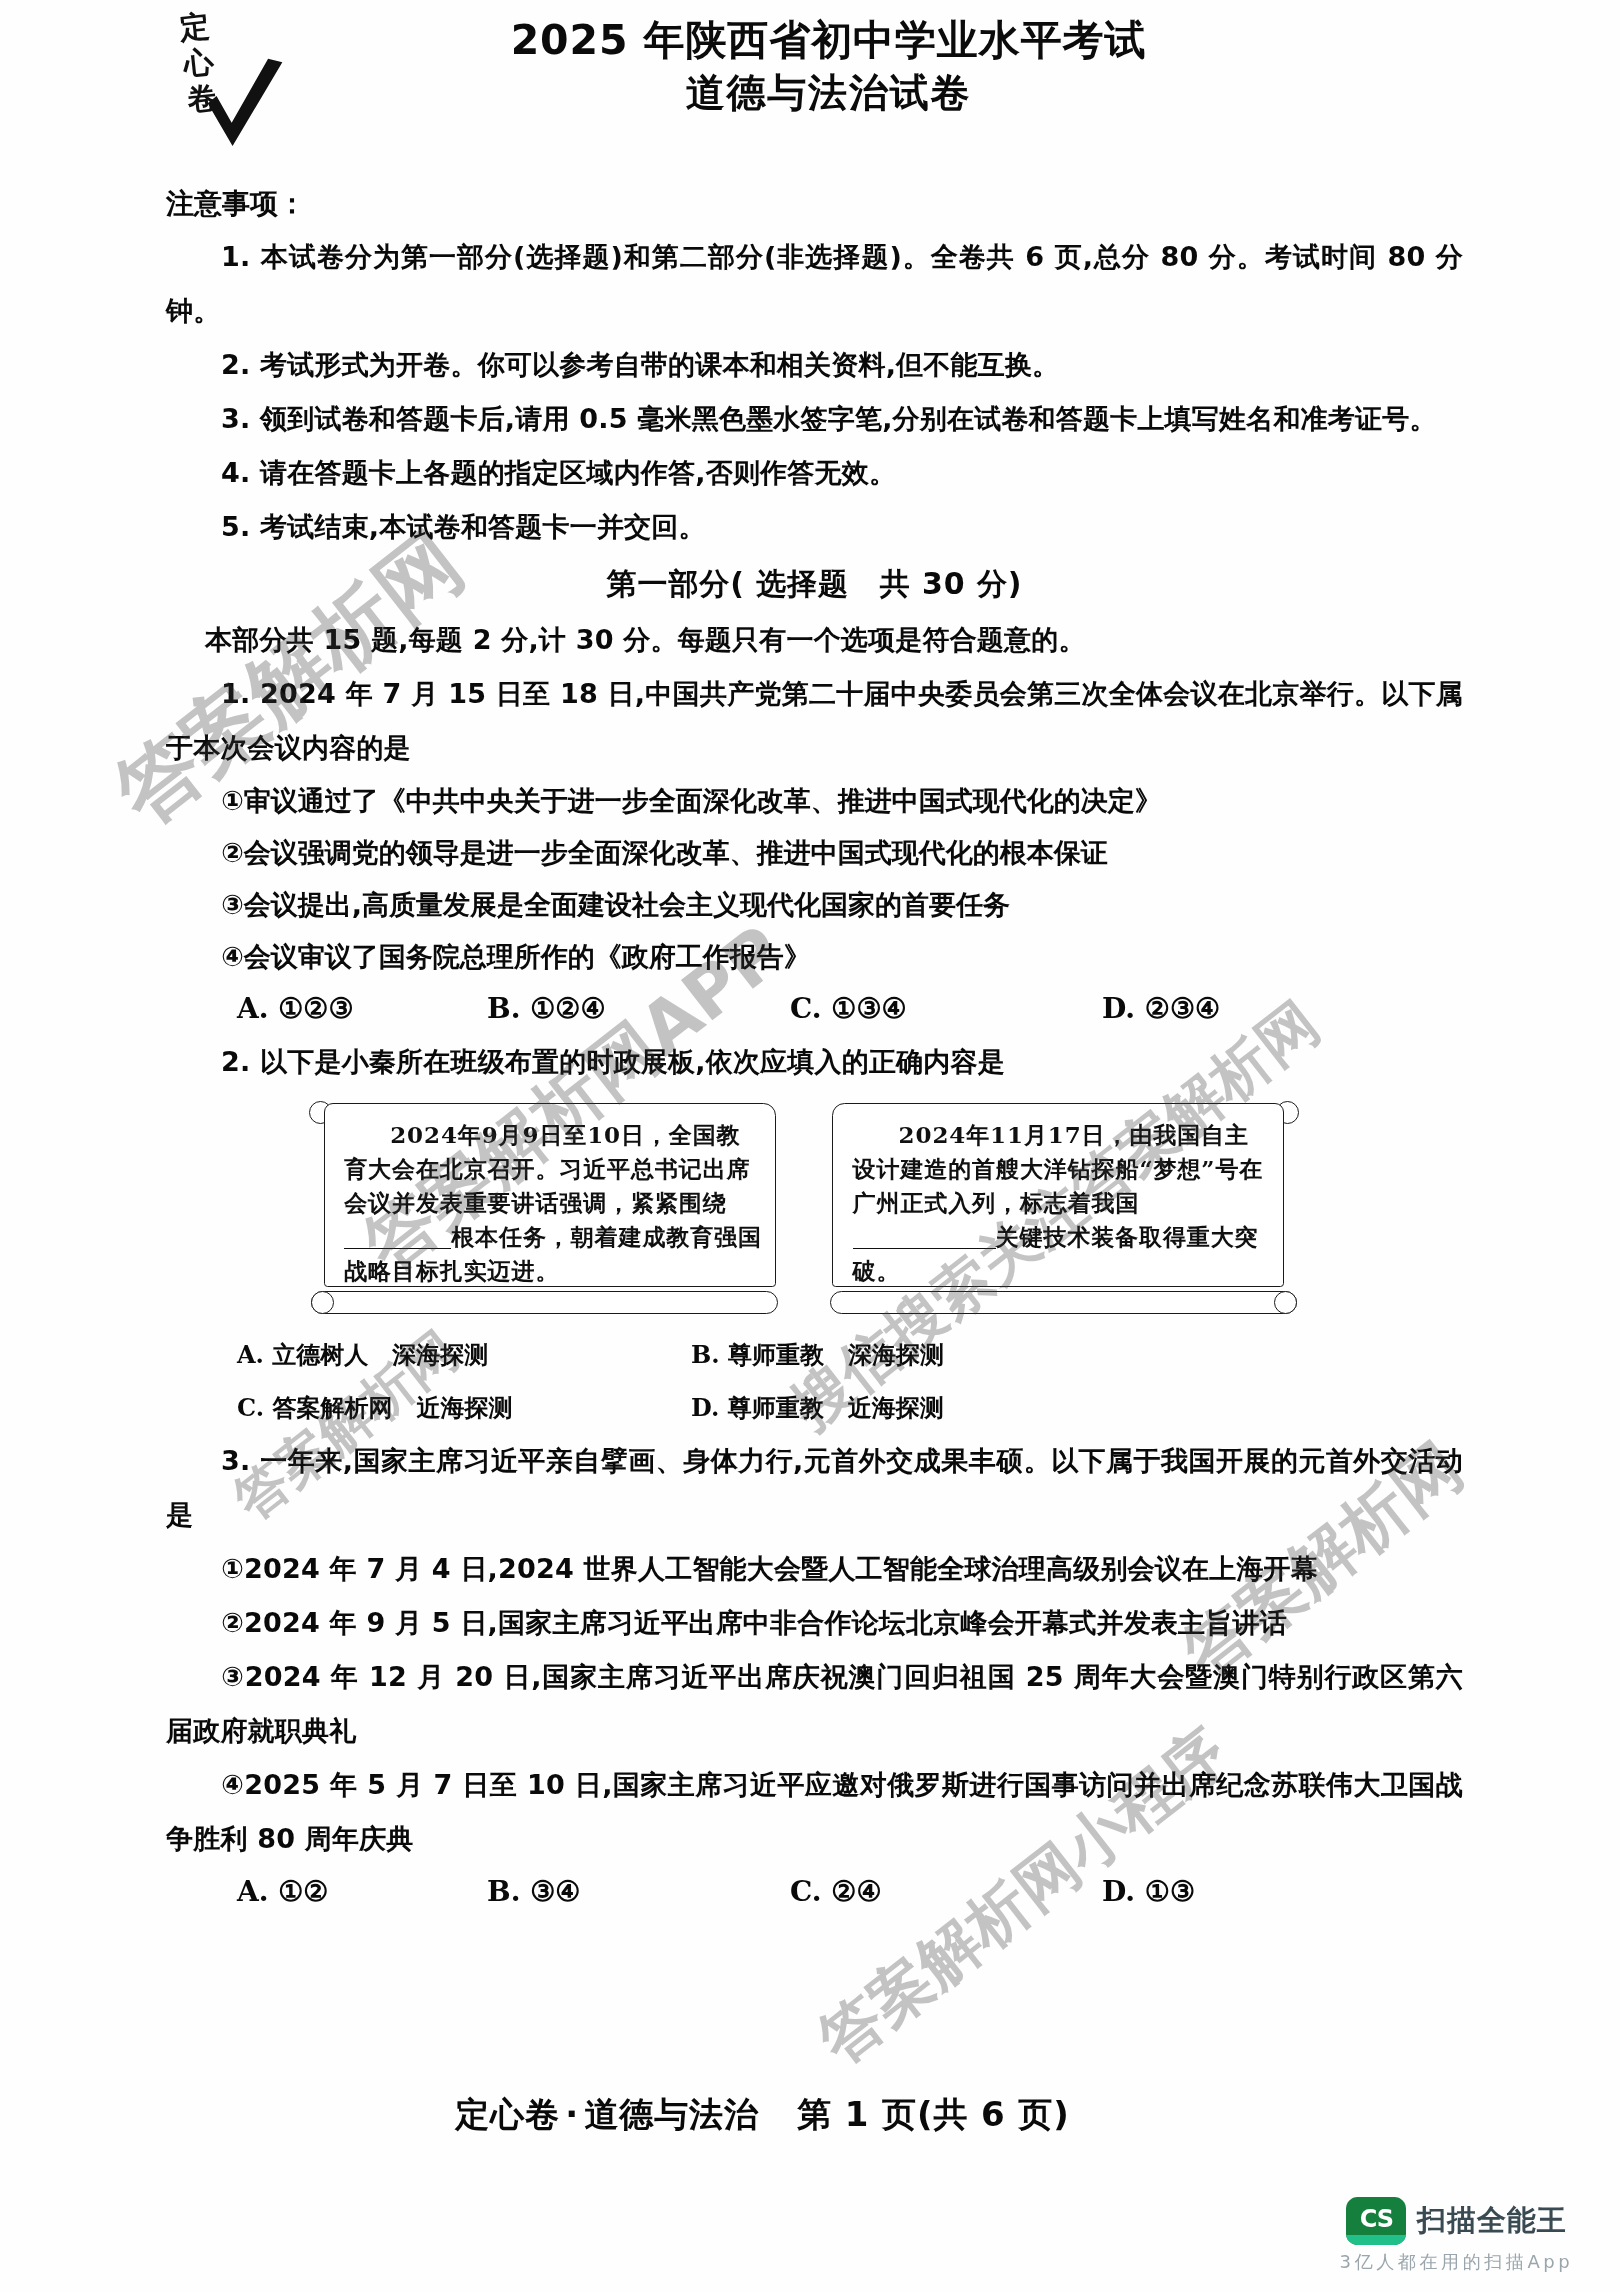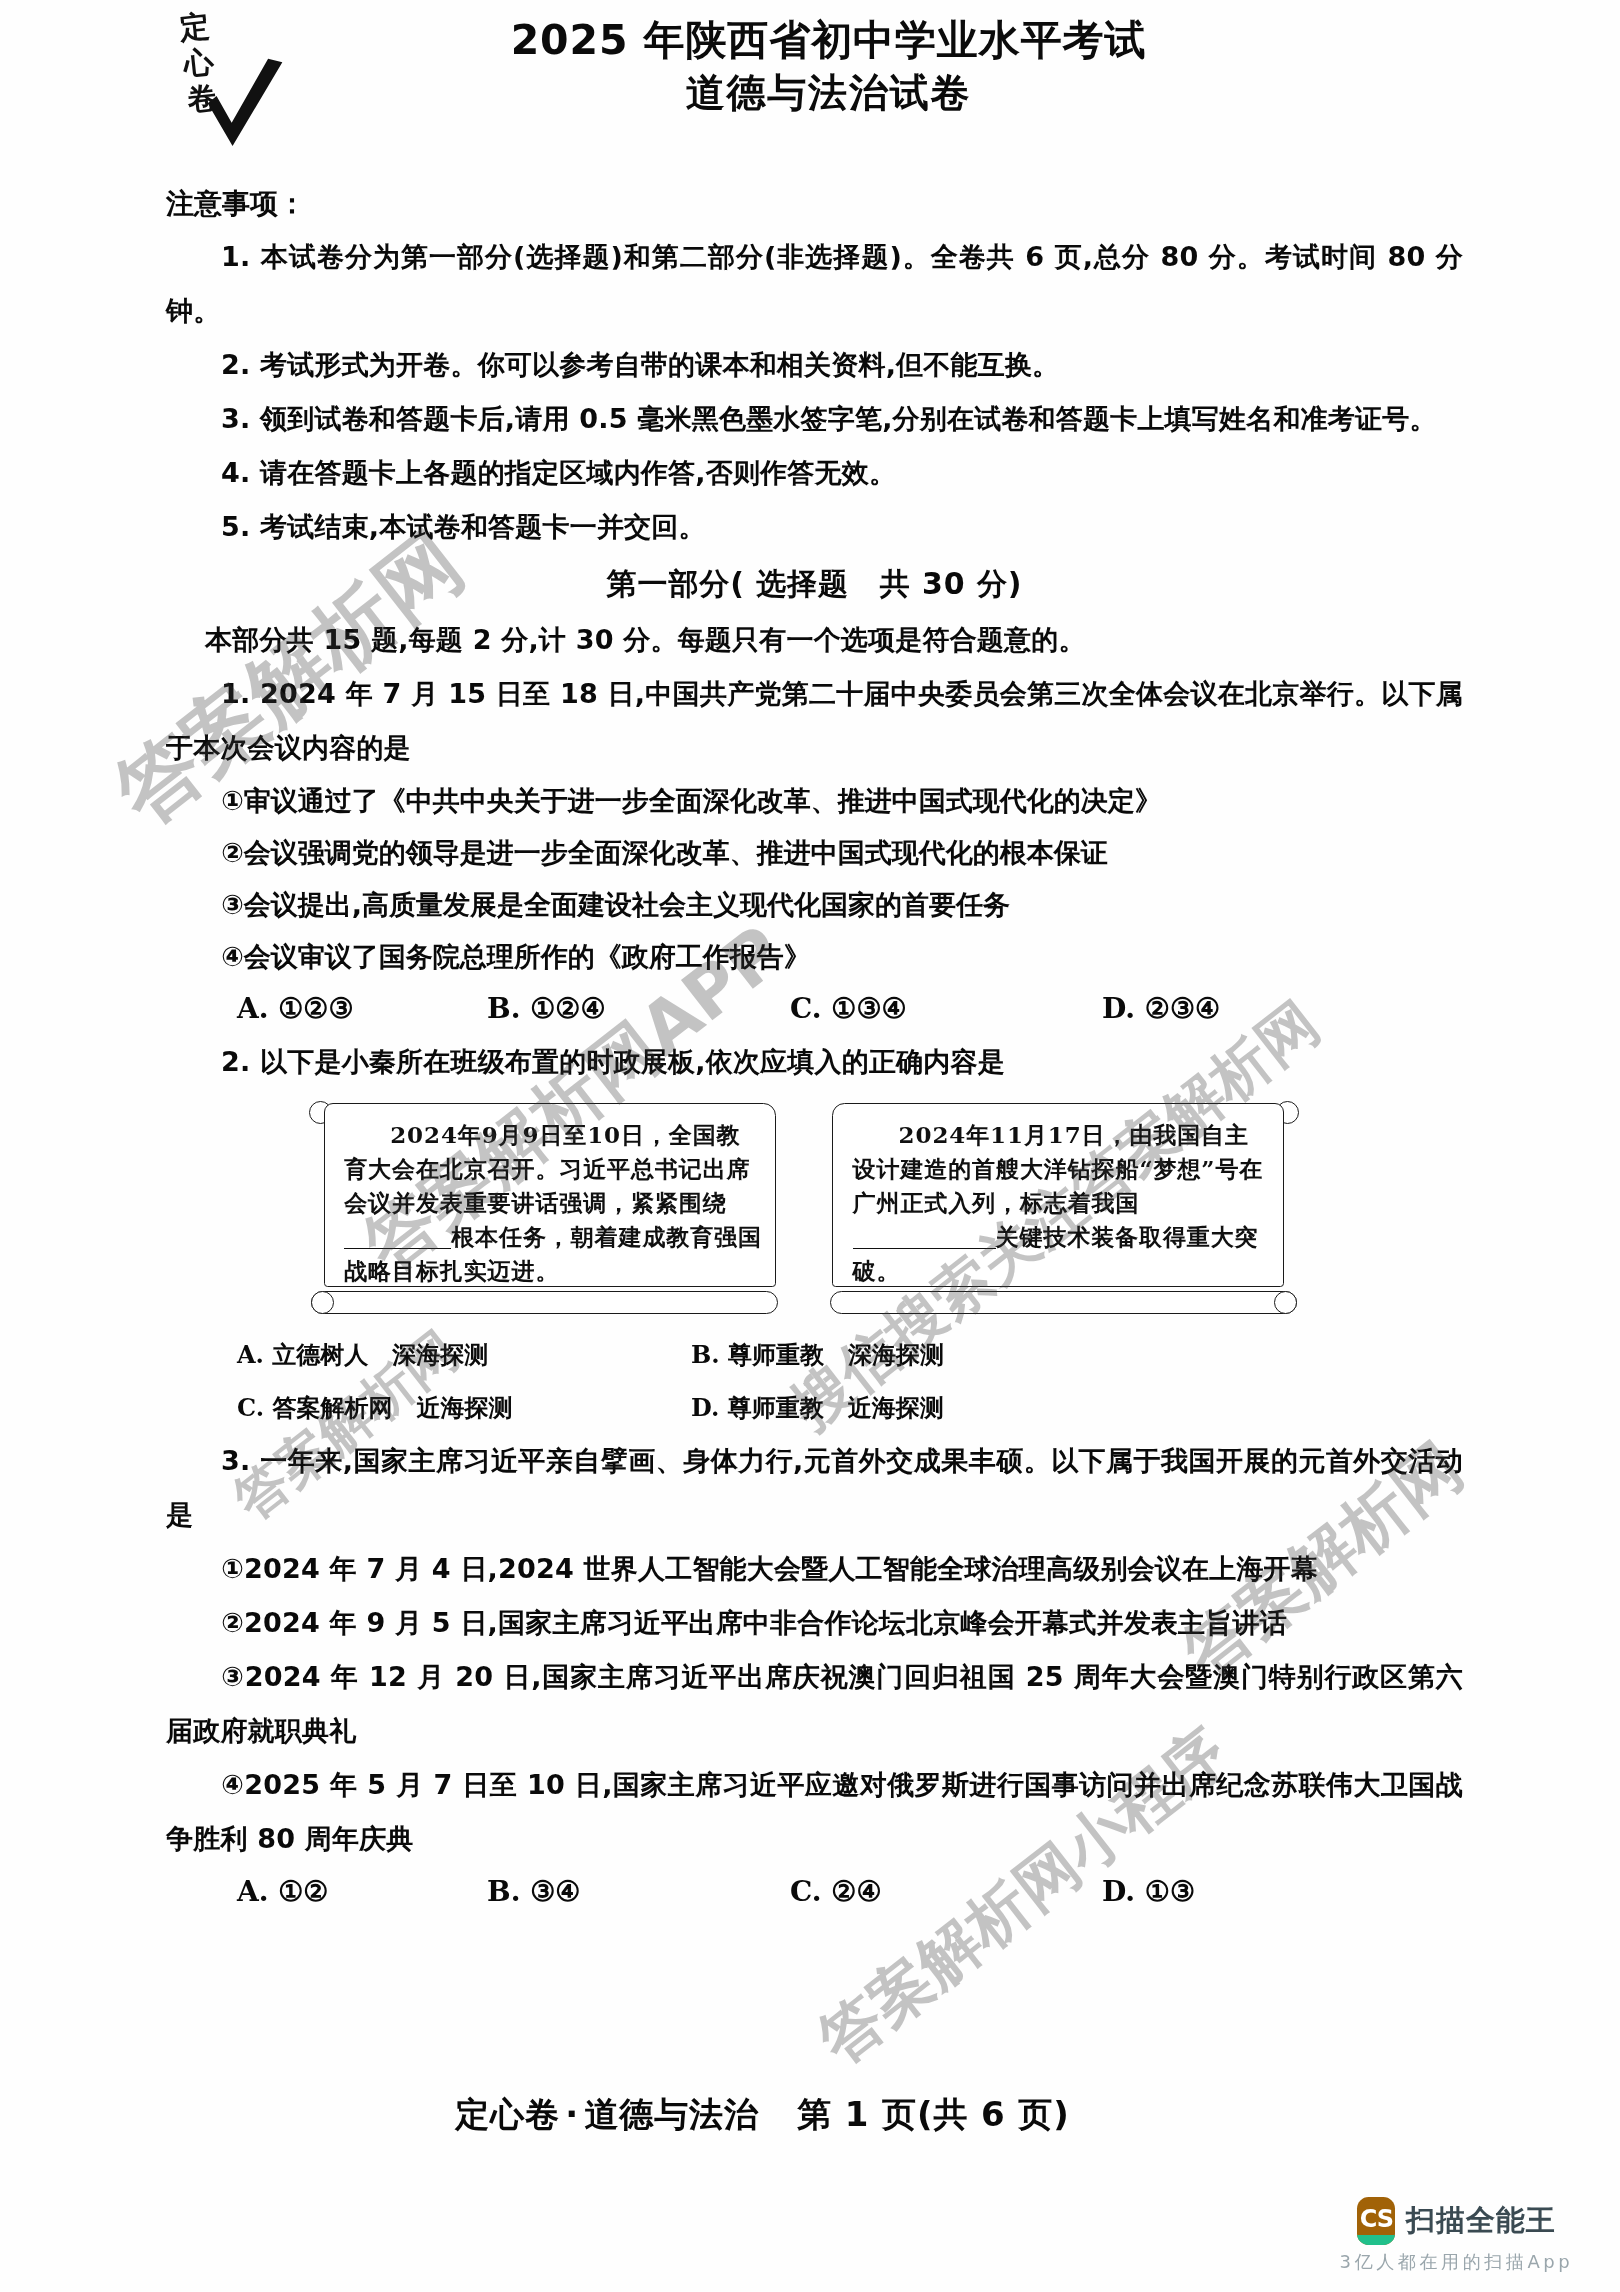--- a/index.html
+++ b/index.html
@@ -256,24 +256,24 @@
     width: 267px;
     text-align: center;
   }
   .cs-row {
     display: flex;
     align-items: center;
     justify-content: center;
     gap: 10.7px;
   }
   .cs-logo {
-    width: 38px;
+    width: 60px;
     height: 48px;
     border-radius: 11.6px;
-    background: #a16207;
+    background: #15803d;
     position: relative;
     overflow: hidden;
     display: flex;
     align-items: center;
     justify-content: center;
   }
   .cs-logo::after {
     content: "";
     position: absolute;
     left: 0; right: 0; bottom: 0;

